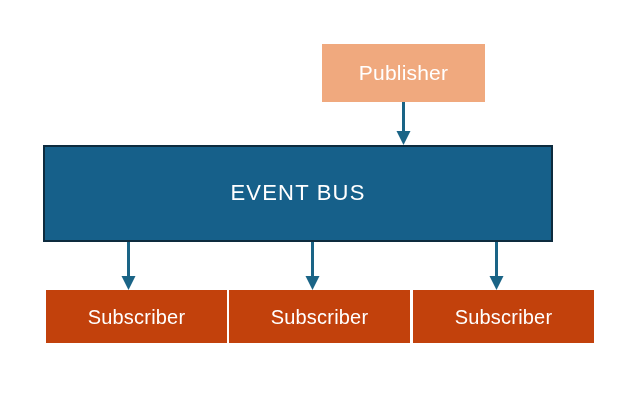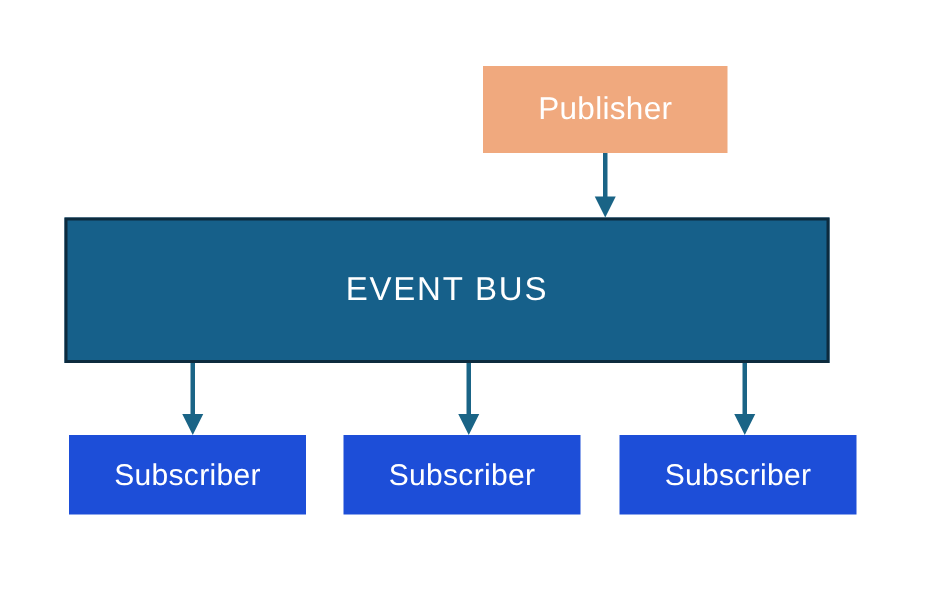--- a/index.html
+++ b/index.html
@@ -45,23 +45,23 @@
     height: 97px;
     background: #16608a;
     border: 2px solid #0d2b3e;
     font-size: 22px;
     letter-spacing: 1.2px;
   }
 
   
   .subscriber-node {
     top: 290px;
-    width: 158px;
+    width: 181px;
     height: 53px;
-    background: #1d4ed8;
+    background: #c2410c;
     font-size: 20px;
     letter-spacing: 0.2px;
   }
   #subscriber-node-1 { left: 46px; }
   #subscriber-node-2 { left: 229px; }
   #subscriber-node-3 { left: 413px; }
 
   
   #arrow-layer {
     position: absolute;

